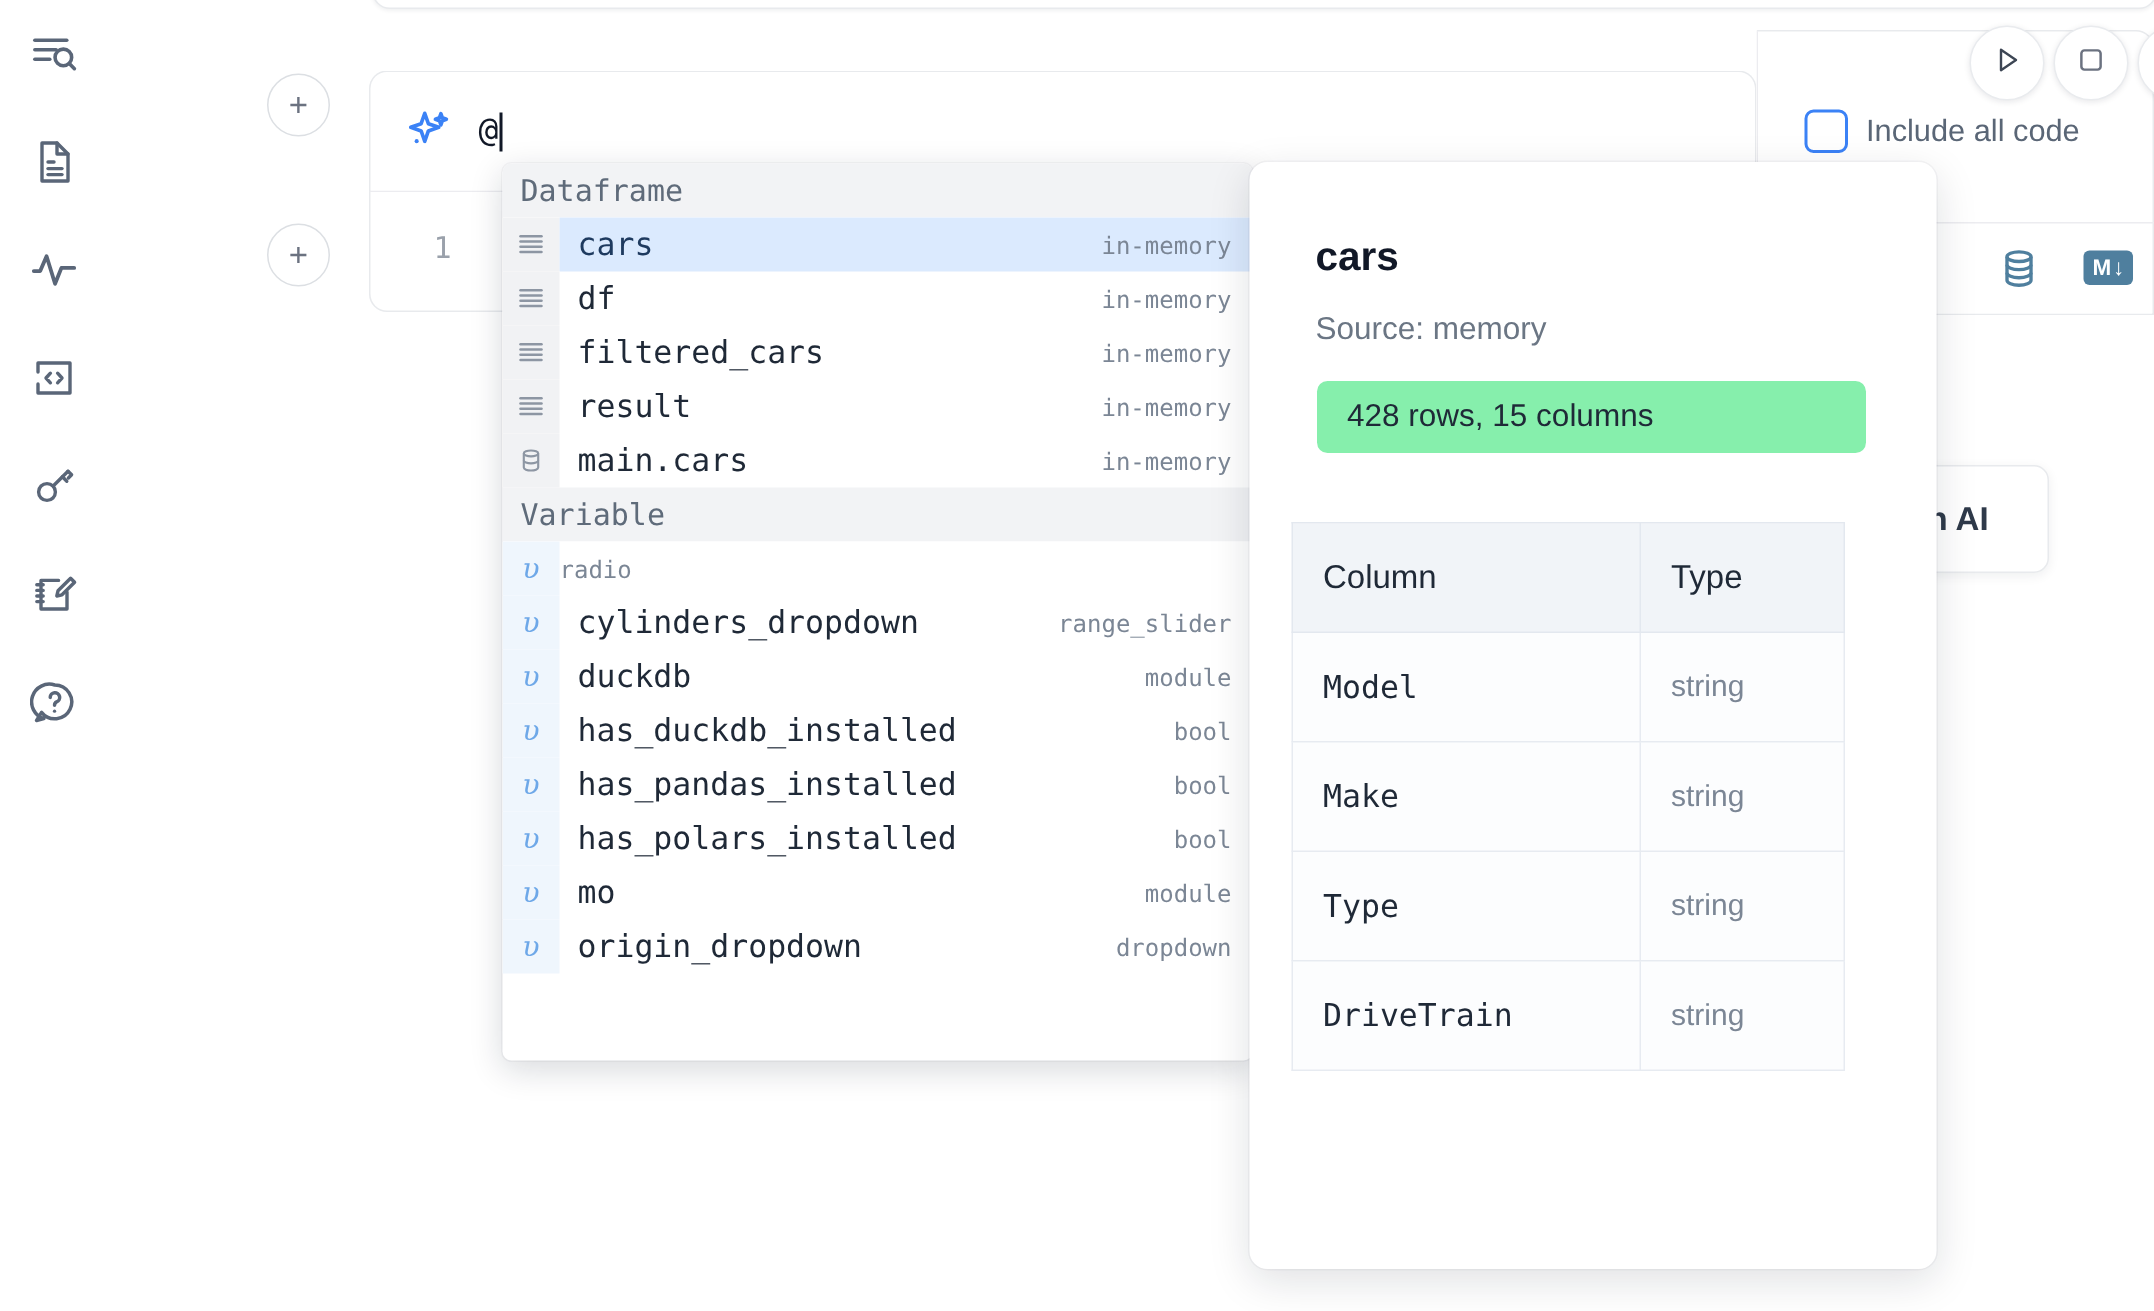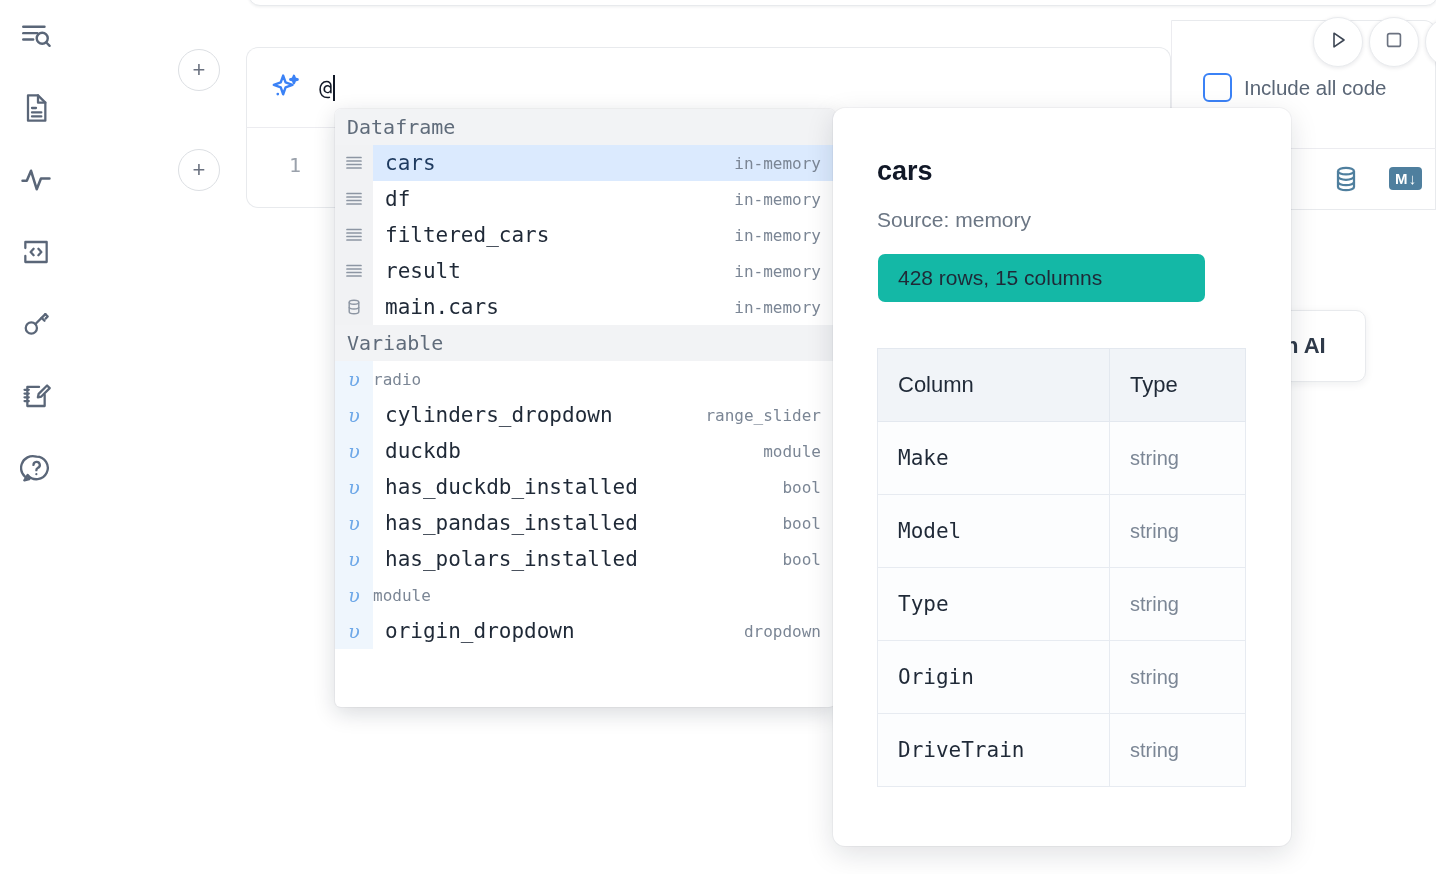--- a/index.html
+++ b/index.html
@@ -173,26 +173,26 @@
   }
   .d-title {
     position: absolute; left: 44px; top: 48px;
     font-size: 27px; font-weight: 700; color: #111827;
   }
   .d-source {
     position: absolute; left: 44px; top: 100px;
     font-size: 21px; color: #6b7684;
   }
   .d-shape {
-    position: absolute; left: 45px; top: 146px; width: 327px; height: 48px;
-    background: #14b8a6; border-radius: 7px; display: flex; align-items: center;
+    position: absolute; left: 45px; top: 146px; width: 366px; height: 48px;
+    background: #86efac; border-radius: 7px; display: flex; align-items: center;
     padding-left: 20px; font-size: 21px; color: #1f2937;
   }
   .d-table {
-    position: absolute; left: 44px; top: 240px; width: 368px;
+    position: absolute; left: 28px; top: 240px; width: 368px;
     border-collapse: collapse; table-layout: fixed;
   }
   .d-table th {
     background: #f1f4f8; border: 1px solid #e3e8ef; height: 73px;
     font-size: 22px; font-weight: 400; color: #1f2937; text-align: left;
     padding-left: 20px;
   }
   .d-table td {
     border: 1px solid #e7ebf1; height: 73px; padding-left: 20px;
     background: #fcfdfe;
@@ -460,20 +460,21 @@
           <span class="c-ico varico">
             <span class="varglyph">υ</span>
           </span>
           <span class="c-name">has_polars_installed</span>
           <span class="c-type">bool</span>
         </div>
         <div class="c-row">
           <span class="c-ico varico">
             <span class="varglyph">υ</span>
           </span>
+          <span class="c-name">mo</span>
           <span class="c-type">module</span>
         </div>
         <div class="c-row">
           <span class="c-ico varico">
             <span class="varglyph">υ</span>
           </span>
           <span class="c-name">origin_dropdown</span>
           <span class="c-type">dropdown</span>
         </div>
       </div>
@@ -489,33 +490,29 @@
           <col class="c2">
         </colgroup>
       <thead>
           <tr id="detail-head">
             <th>Column</th>
             <th>Type</th>
           </tr>
         </thead>
       <tbody id="detail-body">
           <tr>
+            <td class="col-name">Model</td>
+            <td class="col-type">string</td>
+          </tr>
+          <tr>
             <td class="col-name">Make</td>
             <td class="col-type">string</td>
           </tr>
           <tr>
-            <td class="col-name">Model</td>
-            <td class="col-type">string</td>
-          </tr>
-          <tr>
             <td class="col-name">Type</td>
-            <td class="col-type">string</td>
-          </tr>
-          <tr>
-            <td class="col-name">Origin</td>
             <td class="col-type">string</td>
           </tr>
           <tr>
             <td class="col-name">DriveTrain</td>
             <td class="col-type">string</td>
           </tr>
         </tbody>
     </table>
   </div>
 

